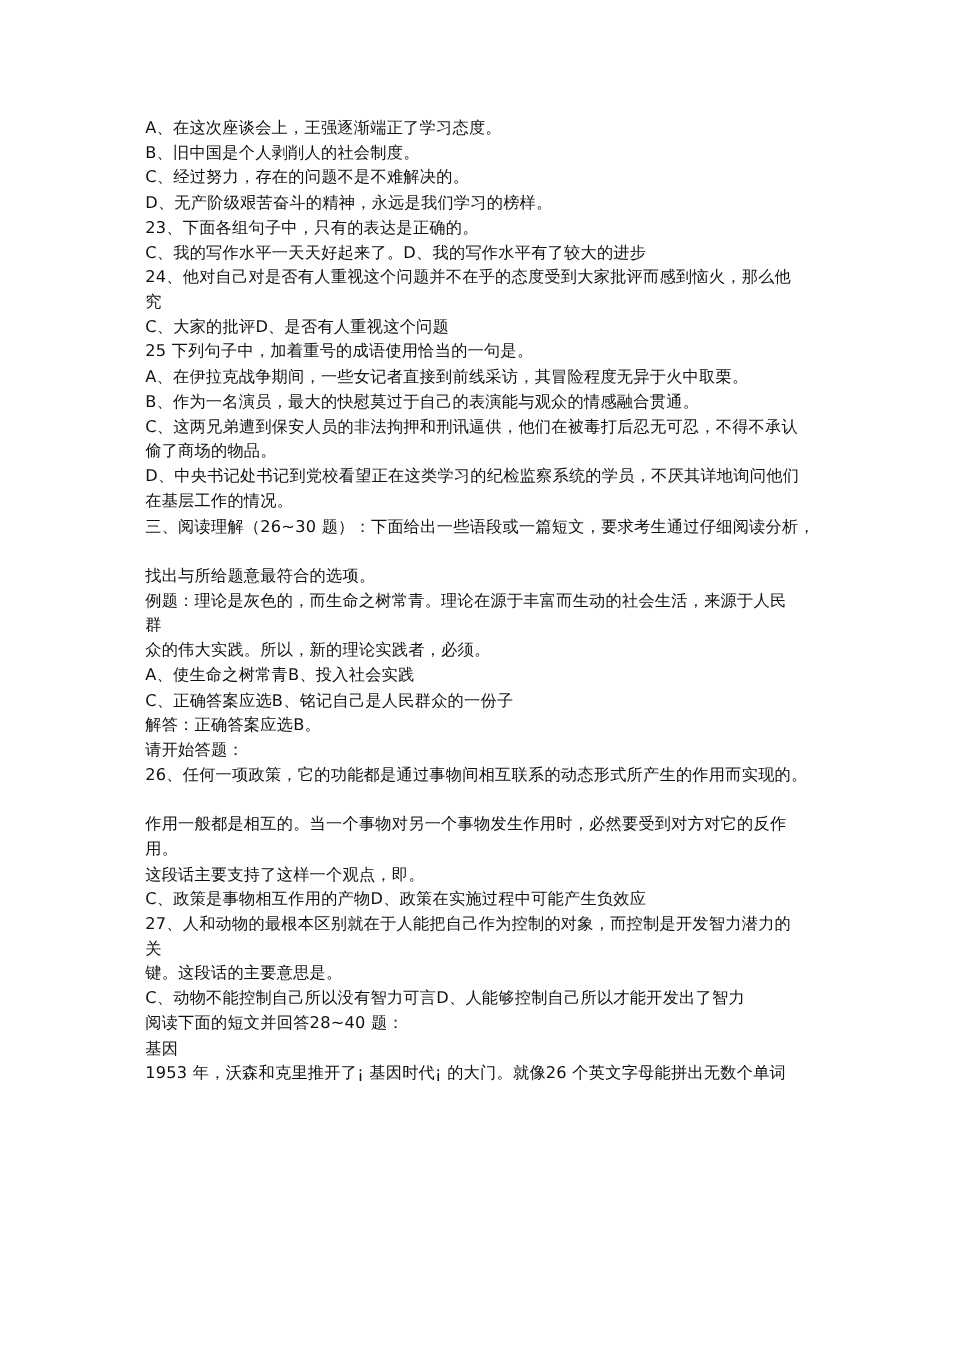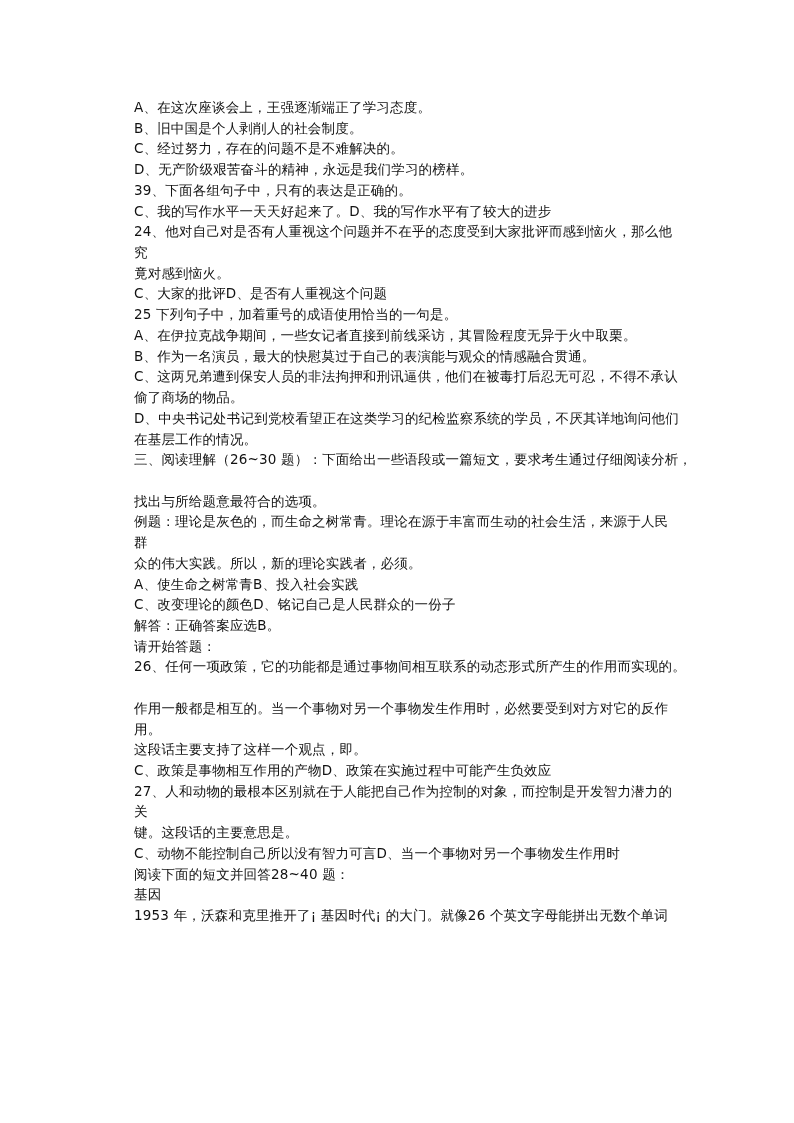--- a/index.html
+++ b/index.html
@@ -1,63 +1,62 @@
 <!DOCTYPE html>
 <html><head>
 <meta charset="utf-8">
 <style>
   html, body { margin: 0; padding: 0; background: #ffffff; }
   body { width: 794px; height: 1123px; position: relative; overflow: hidden; }
   .page {
-    position: absolute; left: 134px; top: 97px; width: 570px;
+    position: absolute; left: 121px; top: 97px; width: 570px;
     font-family: "DejaVu Sans", "Liberation Sans", sans-serif;
     font-size: 13.5px; color: #111111;
   }
   .line {
     height: 20.72px; line-height: 20.72px; white-space: nowrap; letter-spacing: 0.2px;
   }
   .blank { height: 20.72px; }
 </style>
 </head>
 <body>
 
 <div class="page">
   <div class="line">A、在这次座谈会上，王强逐渐端正了学习态度。</div>
   <div class="line">B、旧中国是个人剥削人的社会制度。</div>
   <div class="line">C、经过努力，存在的问题不是不难解决的。</div>
   <div class="line">D、无产阶级艰苦奋斗的精神，永远是我们学习的榜样。</div>
-  <div class="line">39、下面各组句子中，只有的表达是正确的。</div>
+  <div class="line">23、下面各组句子中，只有的表达是正确的。</div>
   <div class="line">C、我的写作水平一天天好起来了。D、我的写作水平有了较大的进步</div>
   <div class="line">24、他对自己对是否有人重视这个问题并不在乎的态度受到大家批评而感到恼火，那么他</div>
   <div class="line">究</div>
-  <div class="line">竟对感到恼火。</div>
   <div class="line">C、大家的批评D、是否有人重视这个问题</div>
   <div class="line">25 下列句子中，加着重号的成语使用恰当的一句是。</div>
   <div class="line">A、在伊拉克战争期间，一些女记者直接到前线采访，其冒险程度无异于火中取栗。</div>
   <div class="line">B、作为一名演员，最大的快慰莫过于自己的表演能与观众的情感融合贯通。</div>
   <div class="line">C、这两兄弟遭到保安人员的非法拘押和刑讯逼供，他们在被毒打后忍无可忍，不得不承认</div>
   <div class="line">偷了商场的物品。</div>
   <div class="line">D、中央书记处书记到党校看望正在这类学习的纪检监察系统的学员，不厌其详地询问他们</div>
   <div class="line">在基层工作的情况。</div>
   <div class="line">三、阅读理解（26~30 题）：下面给出一些语段或一篇短文，要求考生通过仔细阅读分析，</div>
   <div class="line blank"></div>
   <div class="line">找出与所给题意最符合的选项。</div>
   <div class="line">例题：理论是灰色的，而生命之树常青。理论在源于丰富而生动的社会生活，来源于人民</div>
   <div class="line">群</div>
   <div class="line">众的伟大实践。所以，新的理论实践者，必须。</div>
   <div class="line">A、使生命之树常青B、投入社会实践</div>
-  <div class="line">C、改变理论的颜色D、铭记自己是人民群众的一份子</div>
+  <div class="line">C、正确答案应选B、铭记自己是人民群众的一份子</div>
   <div class="line">解答：正确答案应选B。</div>
   <div class="line">请开始答题：</div>
   <div class="line">26、任何一项政策，它的功能都是通过事物间相互联系的动态形式所产生的作用而实现的。</div>
   <div class="line blank"></div>
   <div class="line">作用一般都是相互的。当一个事物对另一个事物发生作用时，必然要受到对方对它的反作</div>
   <div class="line">用。</div>
   <div class="line">这段话主要支持了这样一个观点，即。</div>
   <div class="line">C、政策是事物相互作用的产物D、政策在实施过程中可能产生负效应</div>
   <div class="line">27、人和动物的最根本区别就在于人能把自己作为控制的对象，而控制是开发智力潜力的</div>
   <div class="line">关</div>
   <div class="line">键。这段话的主要意思是。</div>
-  <div class="line">C、动物不能控制自己所以没有智力可言D、当一个事物对另一个事物发生作用时</div>
+  <div class="line">C、动物不能控制自己所以没有智力可言D、人能够控制自己所以才能开发出了智力</div>
   <div class="line">阅读下面的短文并回答28~40 题：</div>
   <div class="line">基因</div>
   <div class="line">1953 年，沃森和克里推开了¡ 基因时代¡ 的大门。就像26 个英文字母能拼出无数个单词</div>
 </div>
 
 </body></html>

